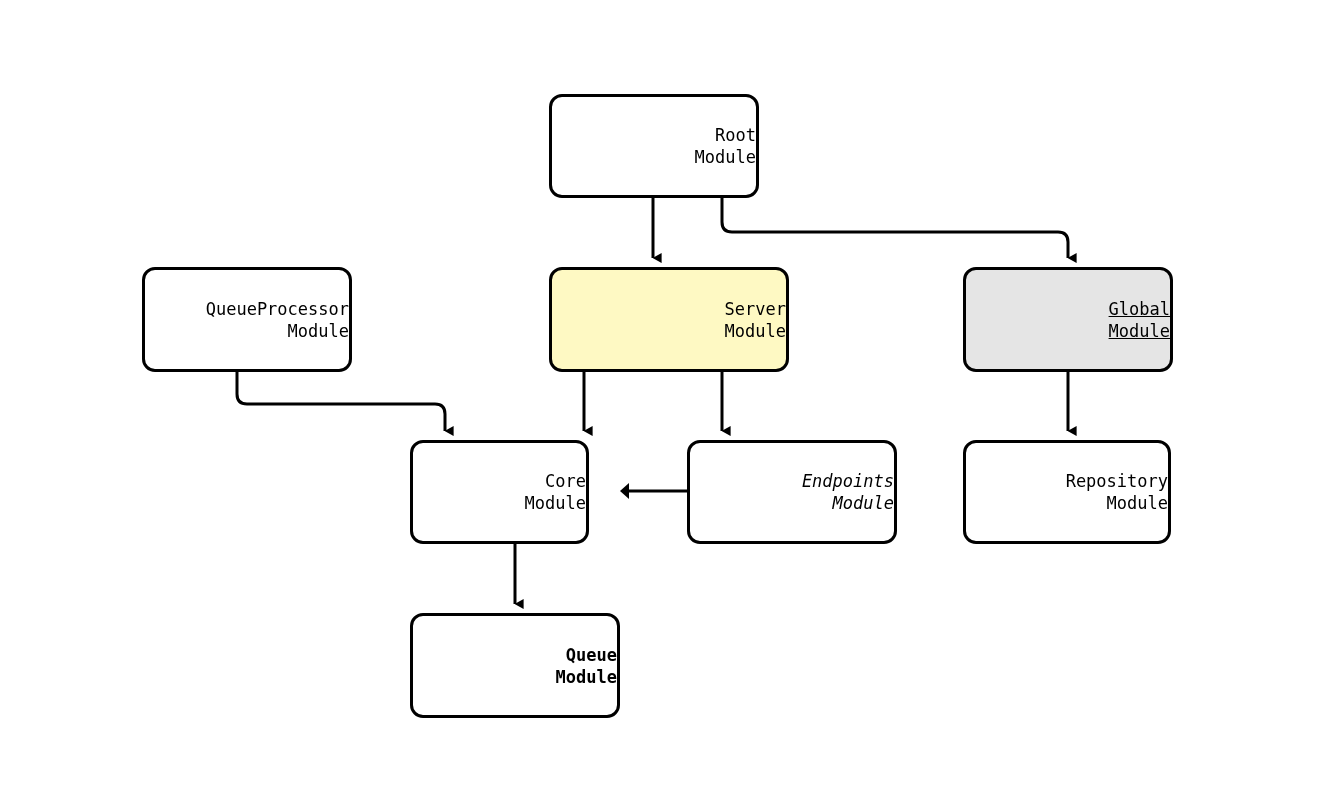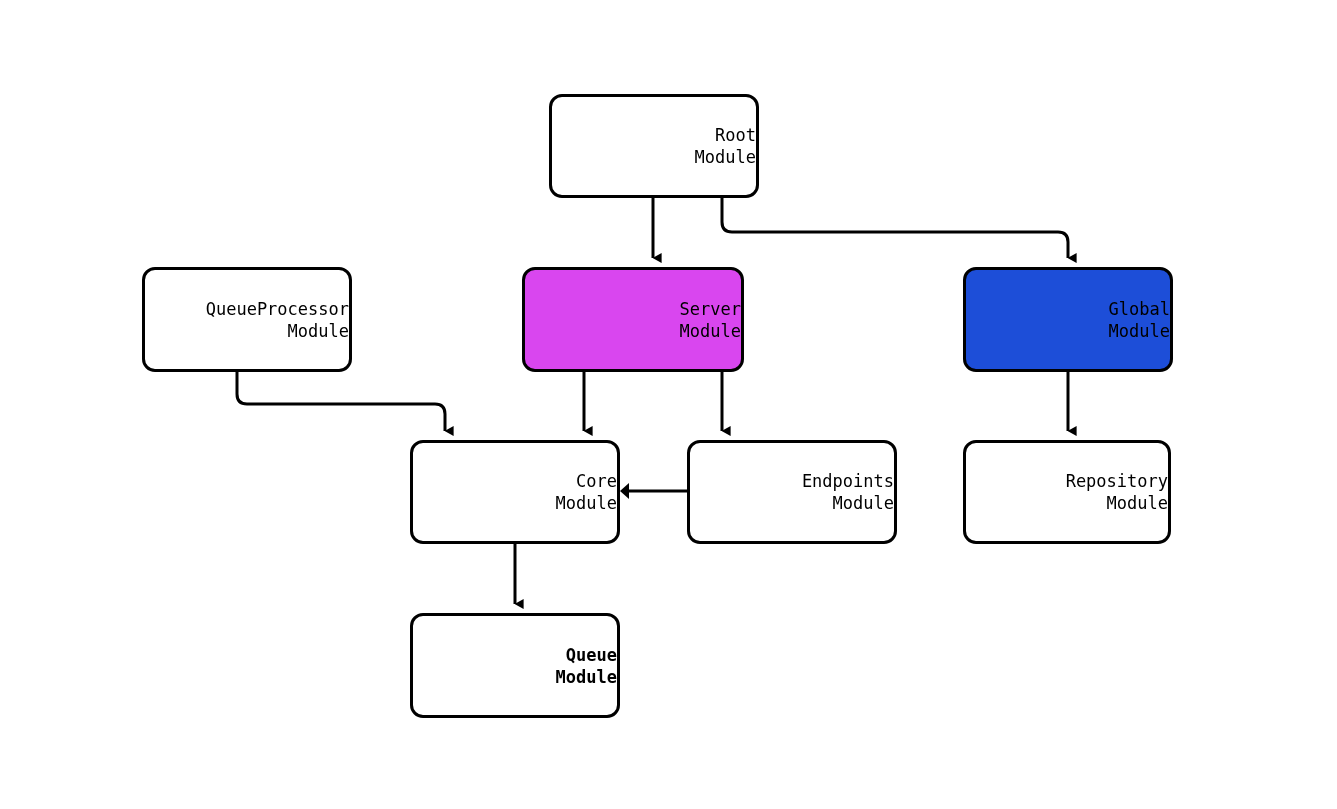--- a/index.html
+++ b/index.html
@@ -76,36 +76,36 @@
   <div class="node" style="left: 549px; top: 94px; width: 210px; height: 104px; border-color: rgb(0, 0, 0); background: rgb(255, 255, 255);">
     <div class="node-label">Root</div>
     <div class="node-label">Module</div>
   </div>
 
   <div class="node" style="left: 133px; top: 267px; width: 210px; height: 105px; border-color: rgb(0, 0, 0); background: rgb(255, 255, 255); margin-left: 9px;">
     <div class="node-label">QueueProcessor</div>
     <div class="node-label">Module</div>
   </div>
 
-  <div class="node" style="left: 522px; top: 267px; width: 222px; height: 105px; border-color: rgb(0, 0, 0); background: #d946ef;">
+  <div class="node" style="left: 549px; top: 267px; width: 240px; height: 105px; border-color: rgb(0, 0, 0); background: #fef9c3;">
     <div class="node-label">Server</div>
     <div class="node-label">Module</div>
   </div>
 
-  <div class="node" style="left: 963px; top: 267px; width: 210px; height: 105px; border-color: rgb(0, 0, 0); background: #1d4ed8;">
+  <div class="node" style="left: 963px; top: 267px; width: 210px; height: 105px; border-color: rgb(0, 0, 0); background: #e5e5e5; text-decoration: underline;">
     <div class="node-label">Global</div>
     <div class="node-label">Module</div>
   </div>
 
-  <div class="node" style="left: 410px; top: 440px; width: 210px; height: 104px; border-color: rgb(0, 0, 0); background: rgb(255, 255, 255);">
+  <div class="node" style="left: 410px; top: 440px; width: 179px; height: 104px; border-color: rgb(0, 0, 0); background: rgb(255, 255, 255);">
     <div class="node-label">Core</div>
     <div class="node-label">Module</div>
   </div>
 
-  <div class="node" style="left: 687px; top: 440px; width: 210px; height: 104px; border-color: rgb(0, 0, 0); background: rgb(255, 255, 255);">
+  <div class="node" style="left: 687px; top: 440px; width: 210px; height: 104px; border-color: rgb(0, 0, 0); background: rgb(255, 255, 255); font-style: italic;">
     <div class="node-label">Endpoints</div>
     <div class="node-label">Module</div>
   </div>
 
   <div class="node" style="left: 963px; top: 440px; width: 208px; height: 104px; border-color: rgb(0, 0, 0); background: rgb(255, 255, 255);">
     <div class="node-label">Repository</div>
     <div class="node-label">Module</div>
   </div>
 
   <div class="node" style="left: 410px; top: 613px; width: 210px; height: 105px; border-color: rgb(0, 0, 0); background: rgb(255, 255, 255); font-weight: bold;">

